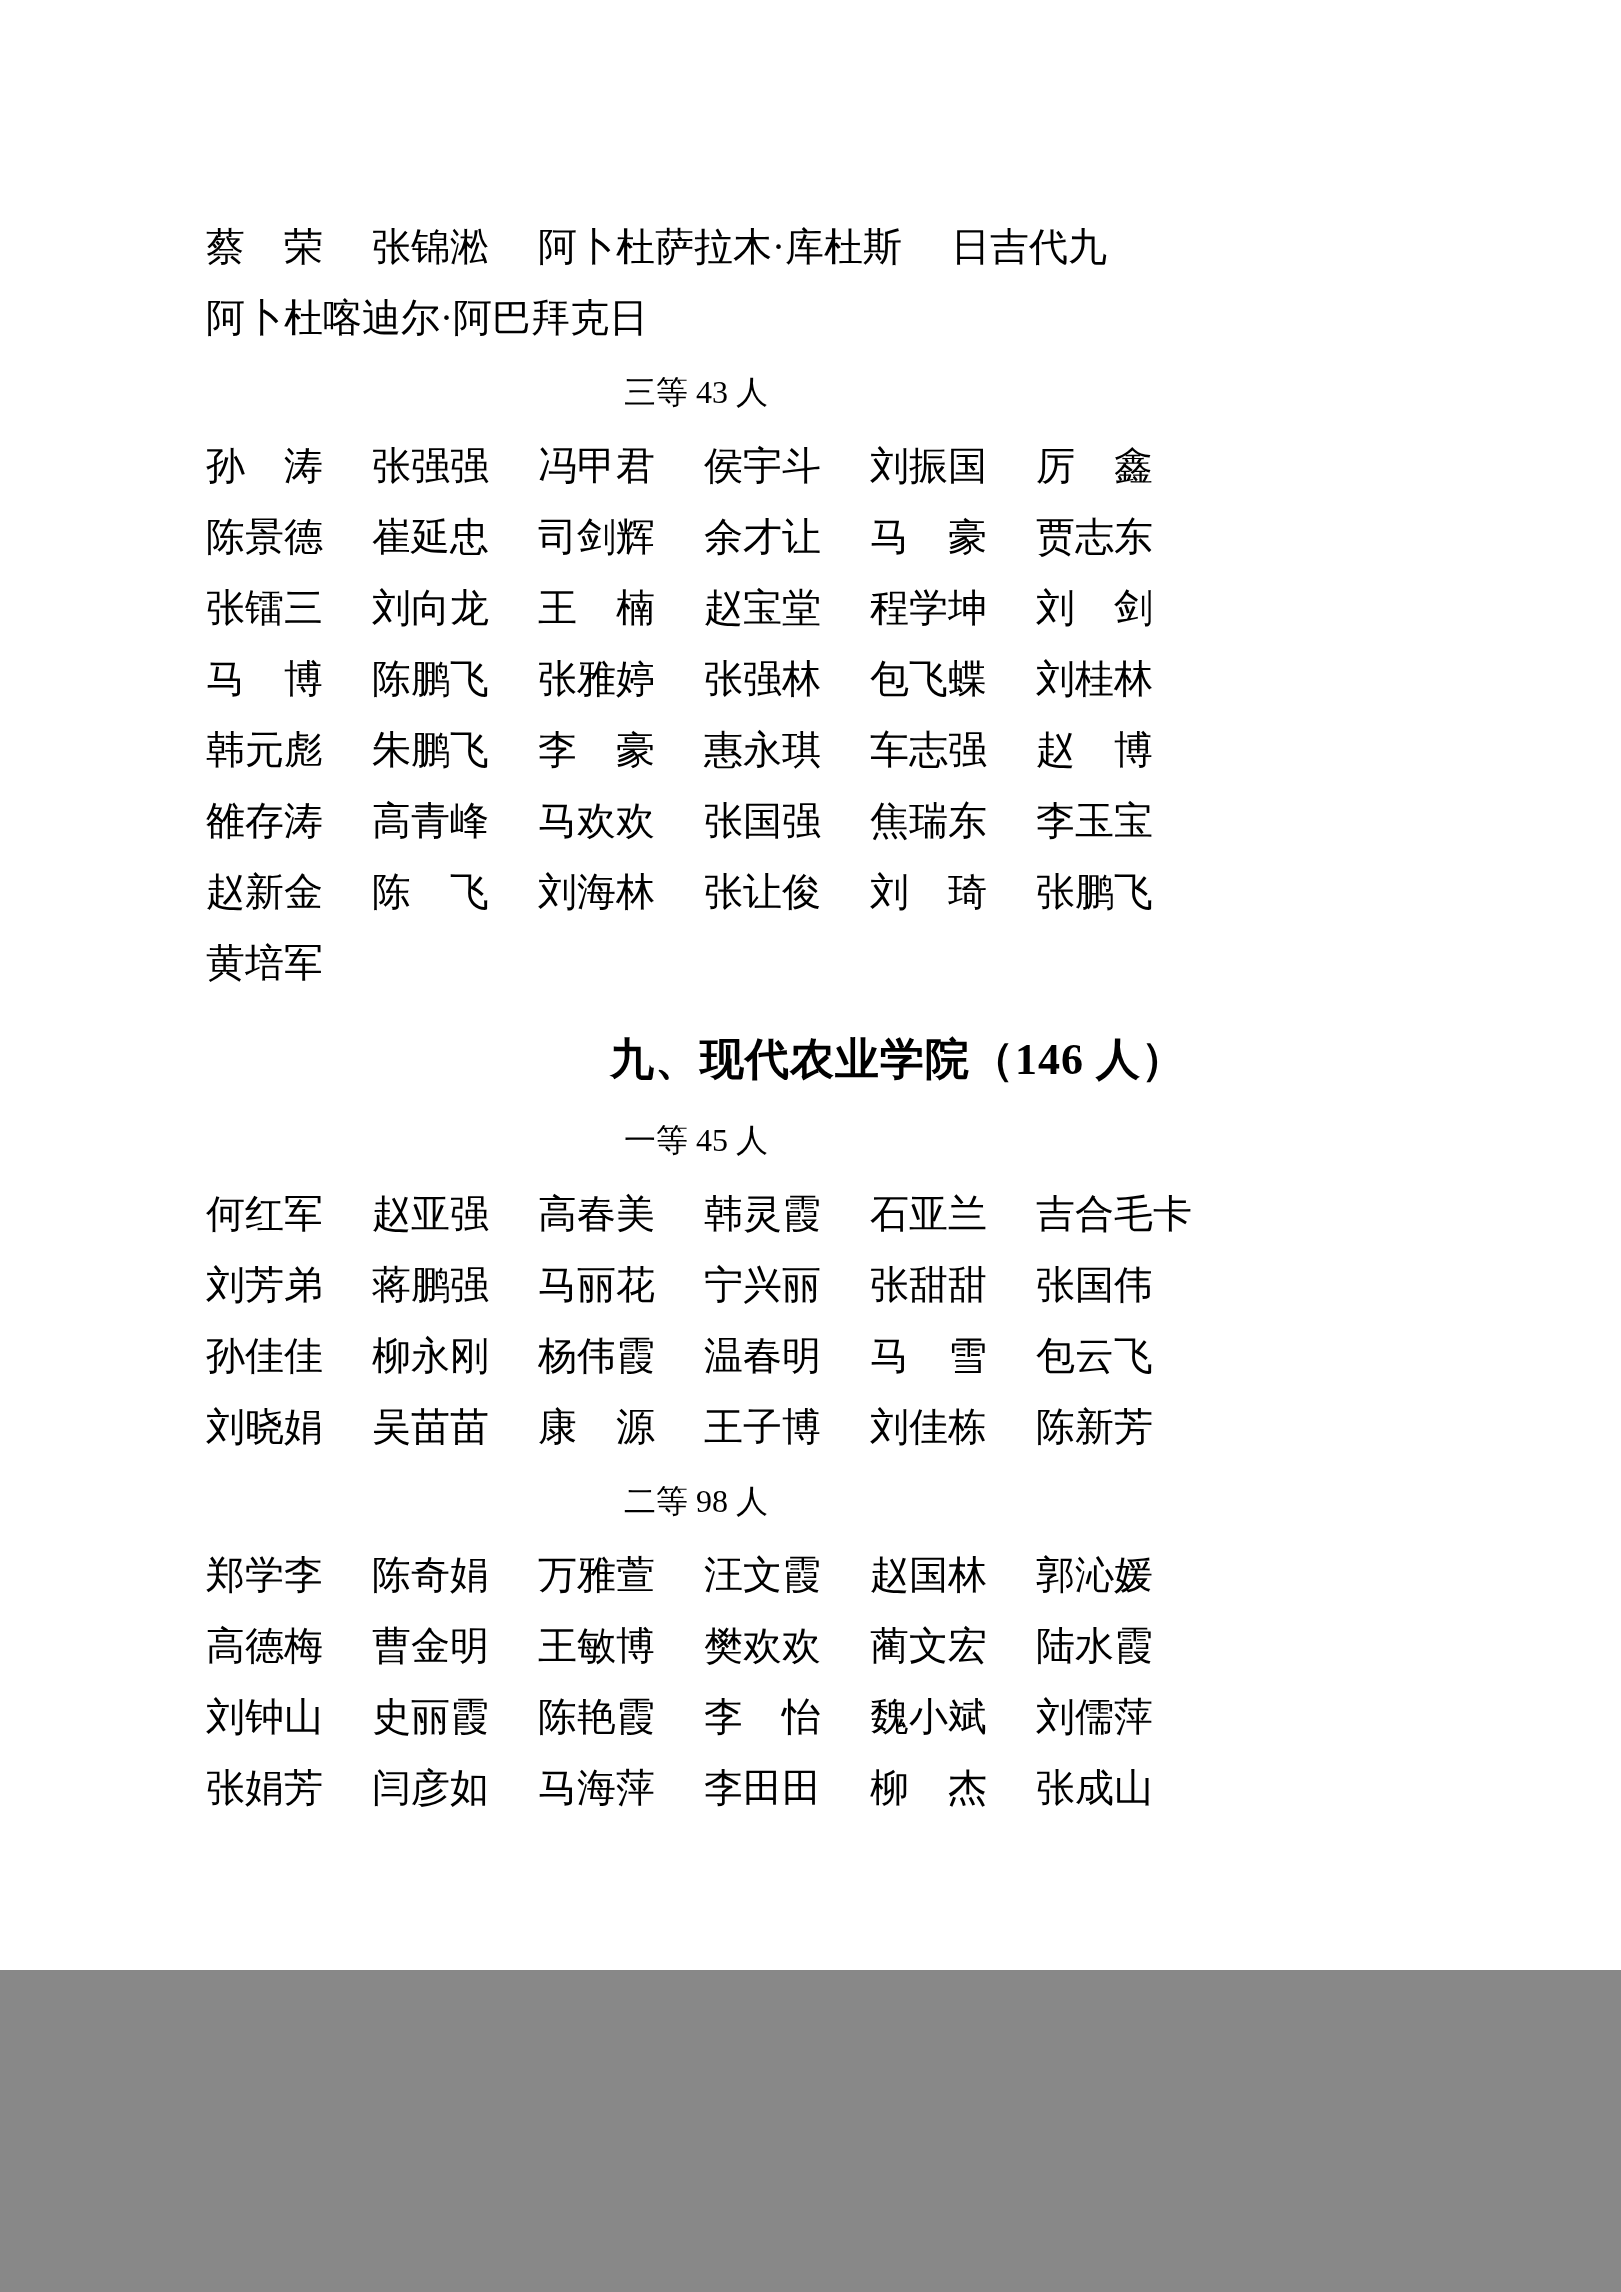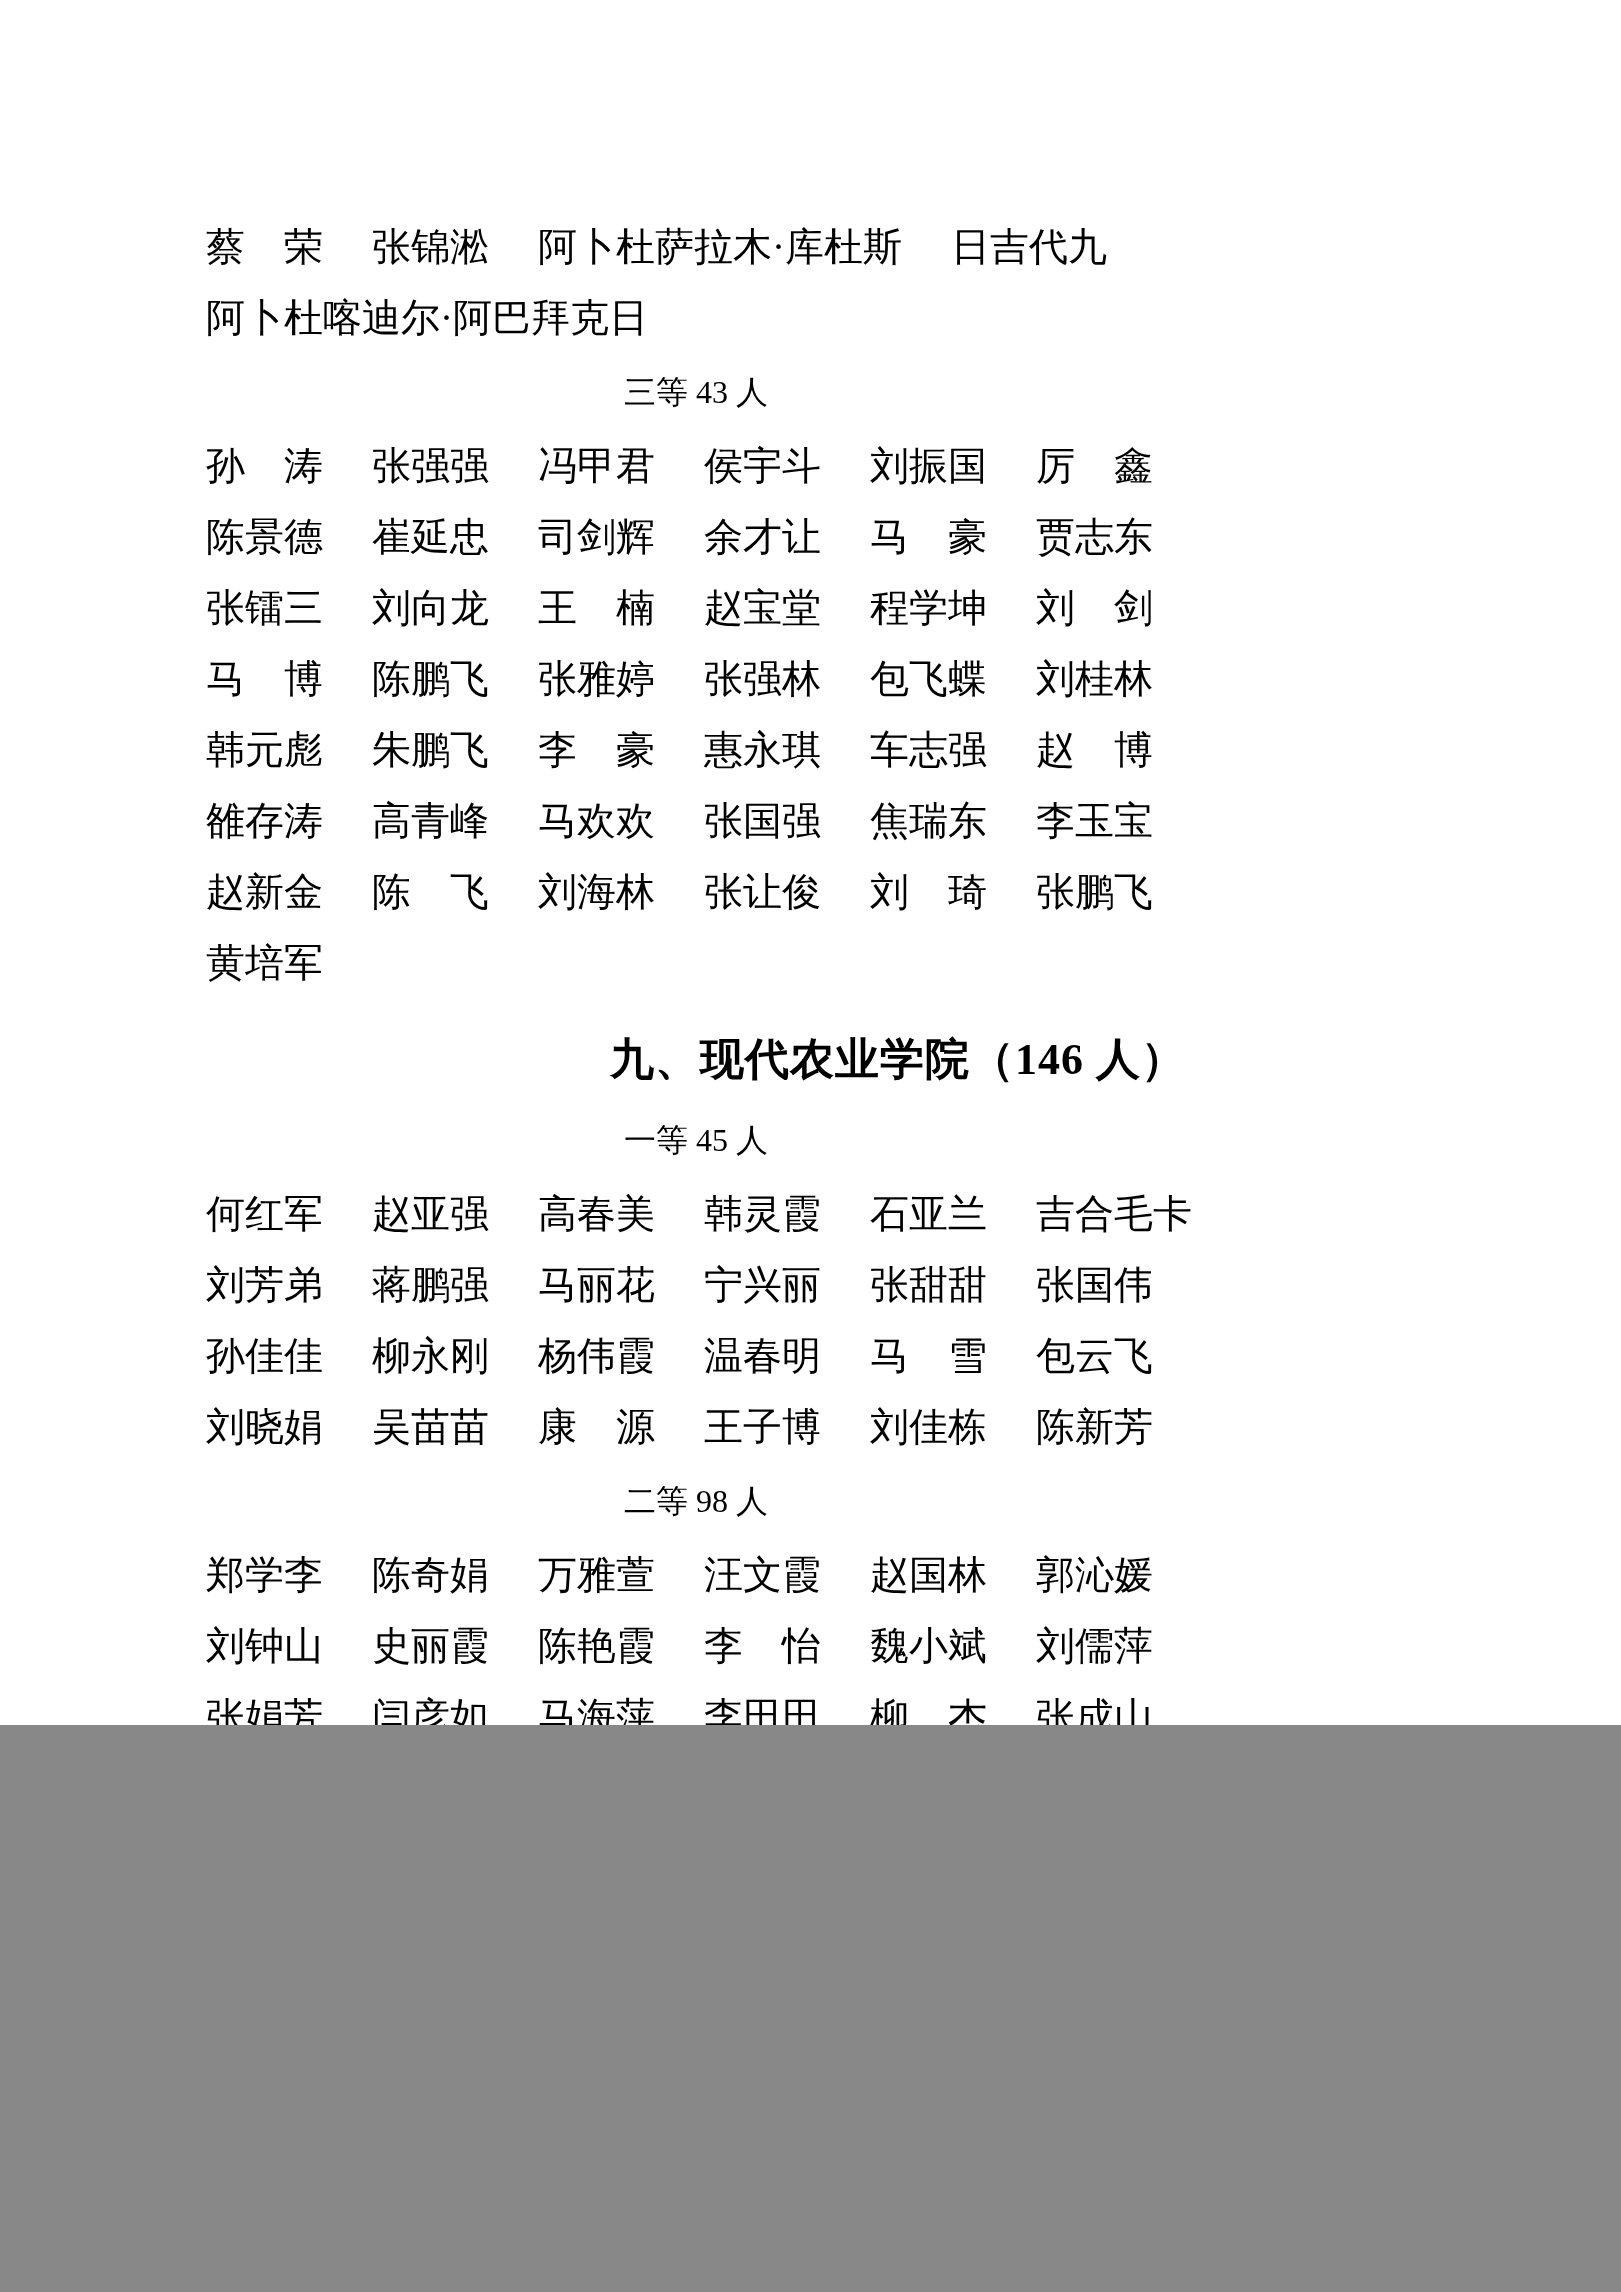--- a/index.html
+++ b/index.html
@@ -4,21 +4,21 @@
 <style>
   html, body {
     margin: 0;
     padding: 0;
     background: #888;
     font-family: "Liberation Serif", "DejaVu Serif", serif;
   }
   .page {
     position: relative;
     width: 1621px;
-    height: 1725px;
+    height: 1970px;
     margin: 0 auto;
     background: #ffffff;
     color: #000000;
     overflow: hidden;
   }
   .content {
     position: absolute;
     top: 211px;
     left: 206px;
     width: 980px;
@@ -81,18 +81,19 @@
     <div class="grade-heading">一等 45 人</div>
 
     <div class="name-row"><span class="name">何红军</span><span class="name">赵亚强</span><span class="name">高春美</span><span class="name">韩灵霞</span><span class="name">石亚兰</span><span class="name">吉合毛卡</span></div>
     <div class="name-row"><span class="name">刘芳弟</span><span class="name">蒋鹏强</span><span class="name">马丽花</span><span class="name">宁兴丽</span><span class="name">张甜甜</span><span class="name">张国伟</span></div>
     <div class="name-row"><span class="name">孙佳佳</span><span class="name">柳永刚</span><span class="name">杨伟霞</span><span class="name">温春明</span><span class="name">马　雪</span><span class="name">包云飞</span></div>
     <div class="name-row"><span class="name">刘晓娟</span><span class="name">吴苗苗</span><span class="name">康　源</span><span class="name">王子博</span><span class="name">刘佳栋</span><span class="name">陈新芳</span></div>
 
     <div class="grade-heading">二等 98 人</div>
 
     <div class="name-row"><span class="name">郑学李</span><span class="name">陈奇娟</span><span class="name">万雅萱</span><span class="name">汪文霞</span><span class="name">赵国林</span><span class="name">郭沁媛</span></div>
+    <div class="name-row"><span class="name">高德梅</span><span class="name">曹金明</span><span class="name">王敏博</span><span class="name">樊欢欢</span><span class="name">蔺文宏</span><span class="name">陆水霞</span></div>
     <div class="name-row"><span class="name">刘钟山</span><span class="name">史丽霞</span><span class="name">陈艳霞</span><span class="name">李　怡</span><span class="name">魏小斌</span><span class="name">刘儒萍</span></div>
     <div class="name-row"><span class="name">张娟芳</span><span class="name">闫彦如</span><span class="name">马海萍</span><span class="name">李田田</span><span class="name">柳　杰</span><span class="name">张成山</span></div>
 
   </div>
 </div>
 
 
 </body></html>

